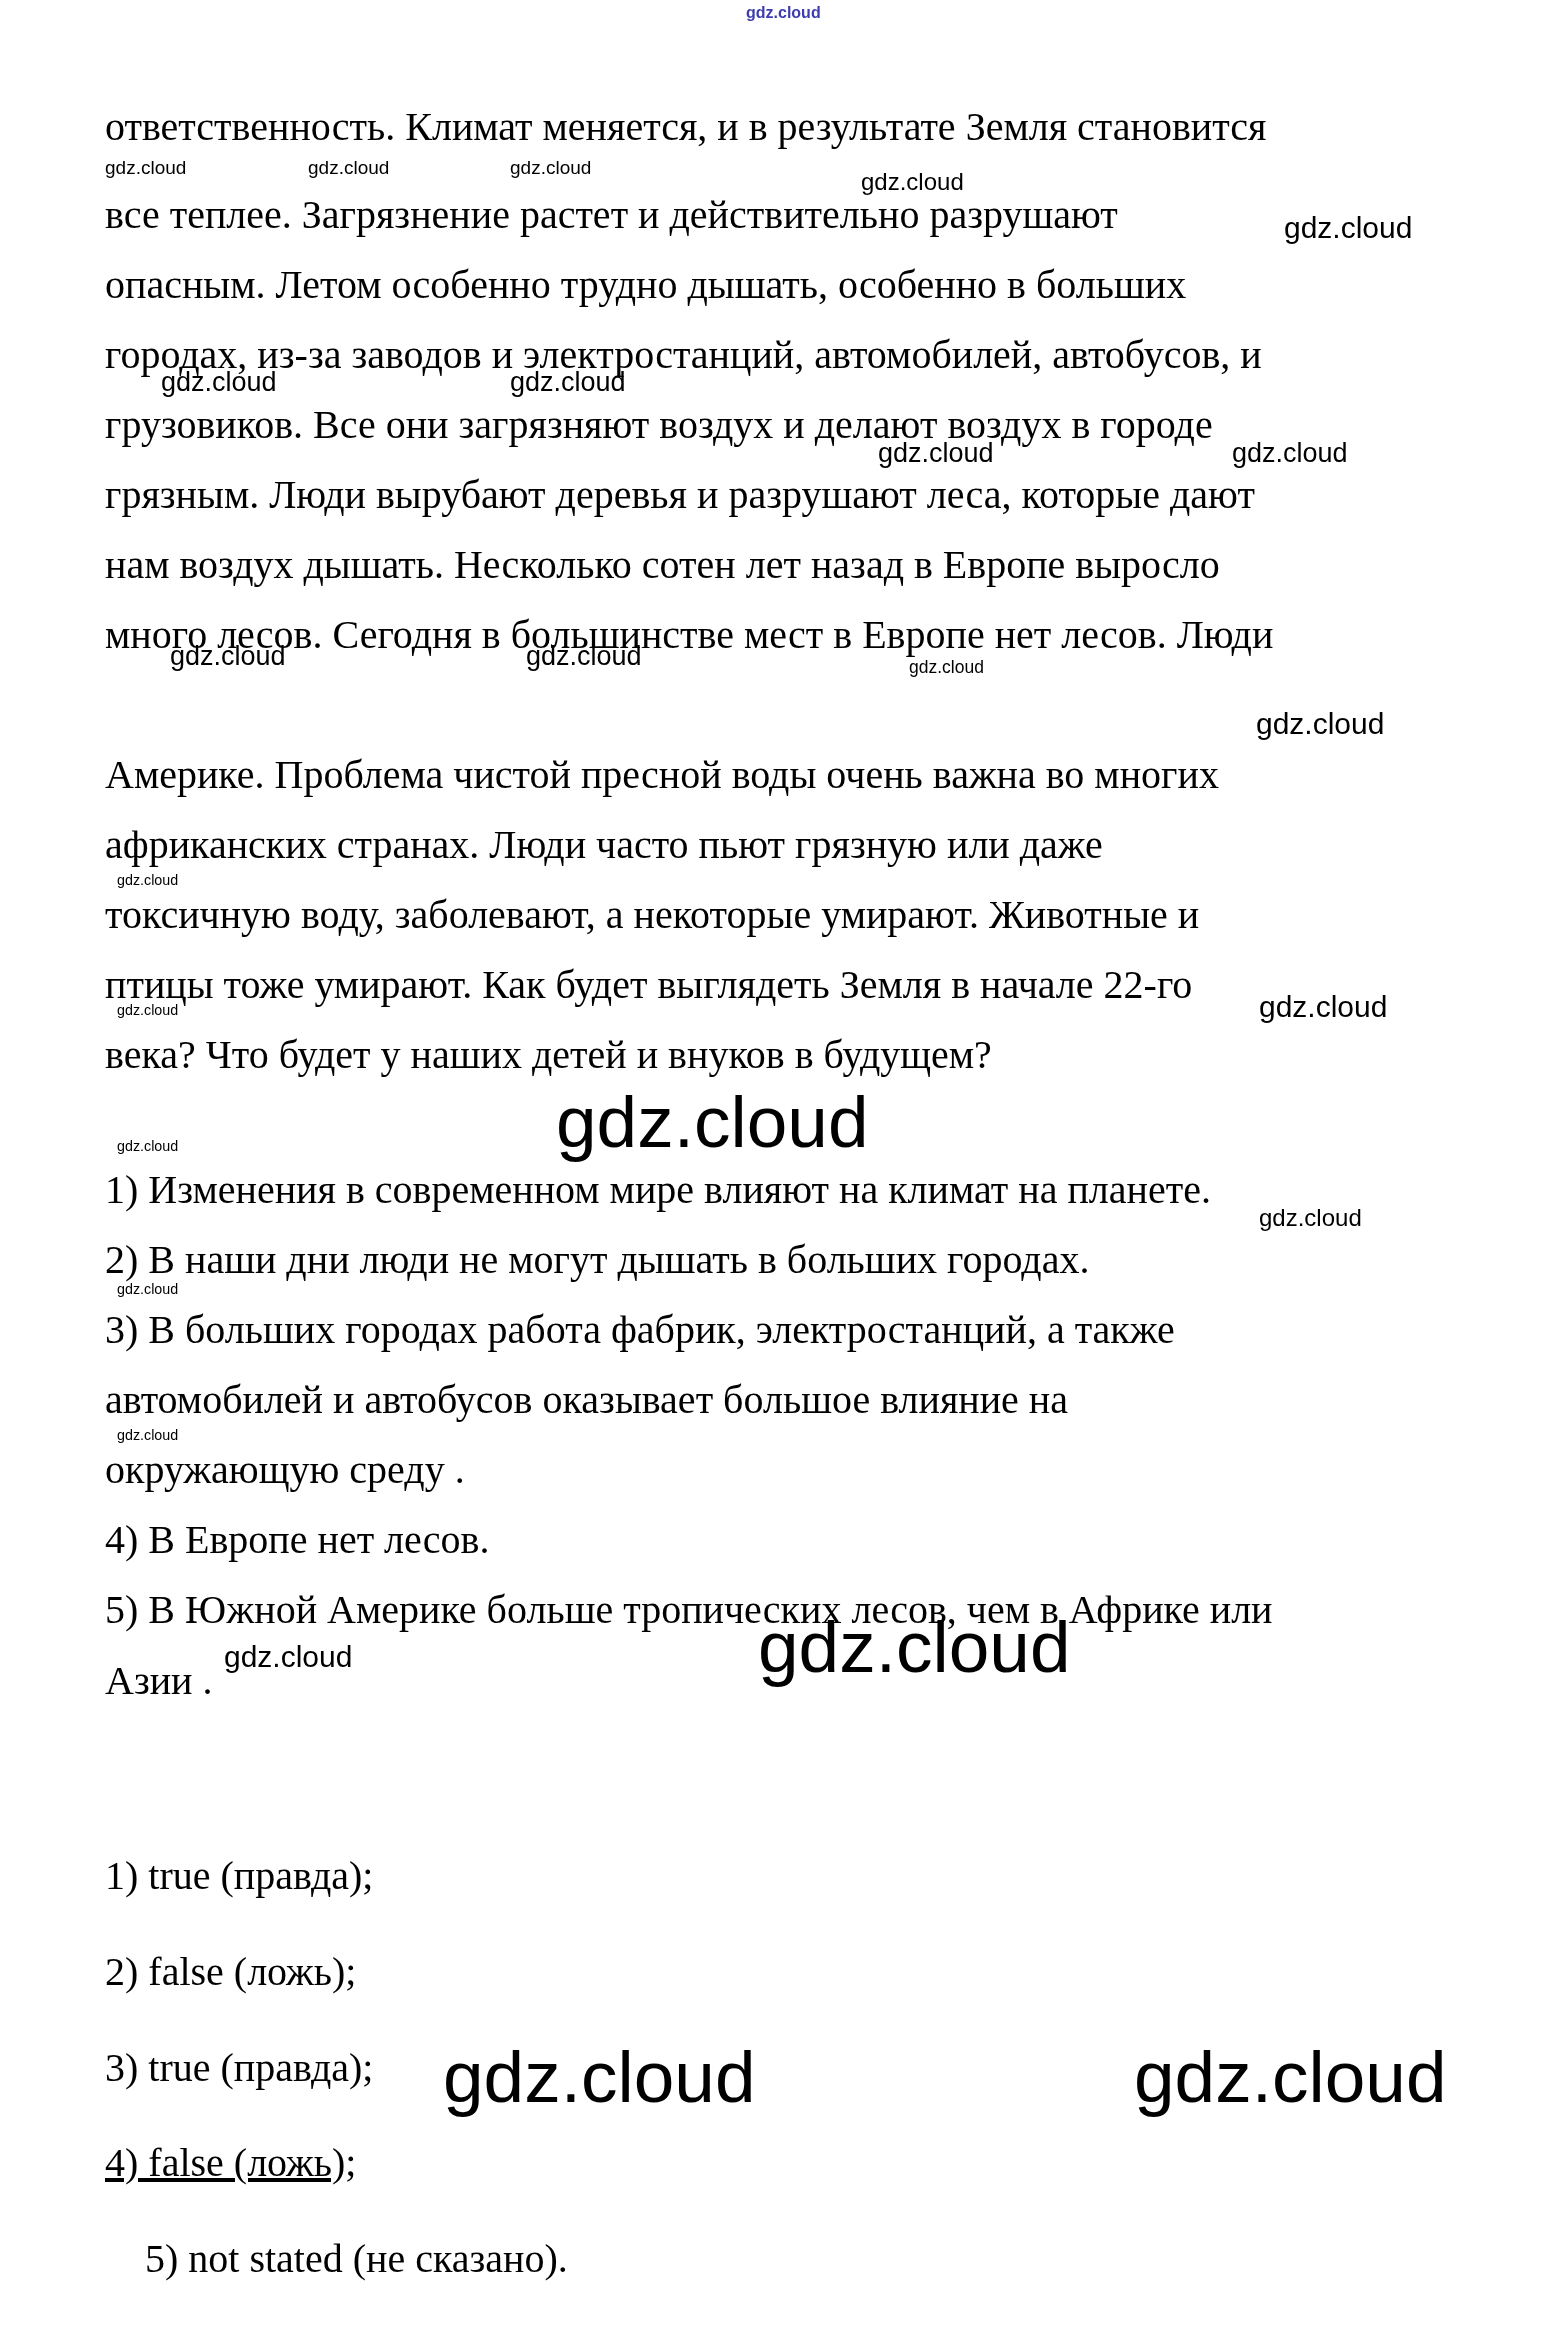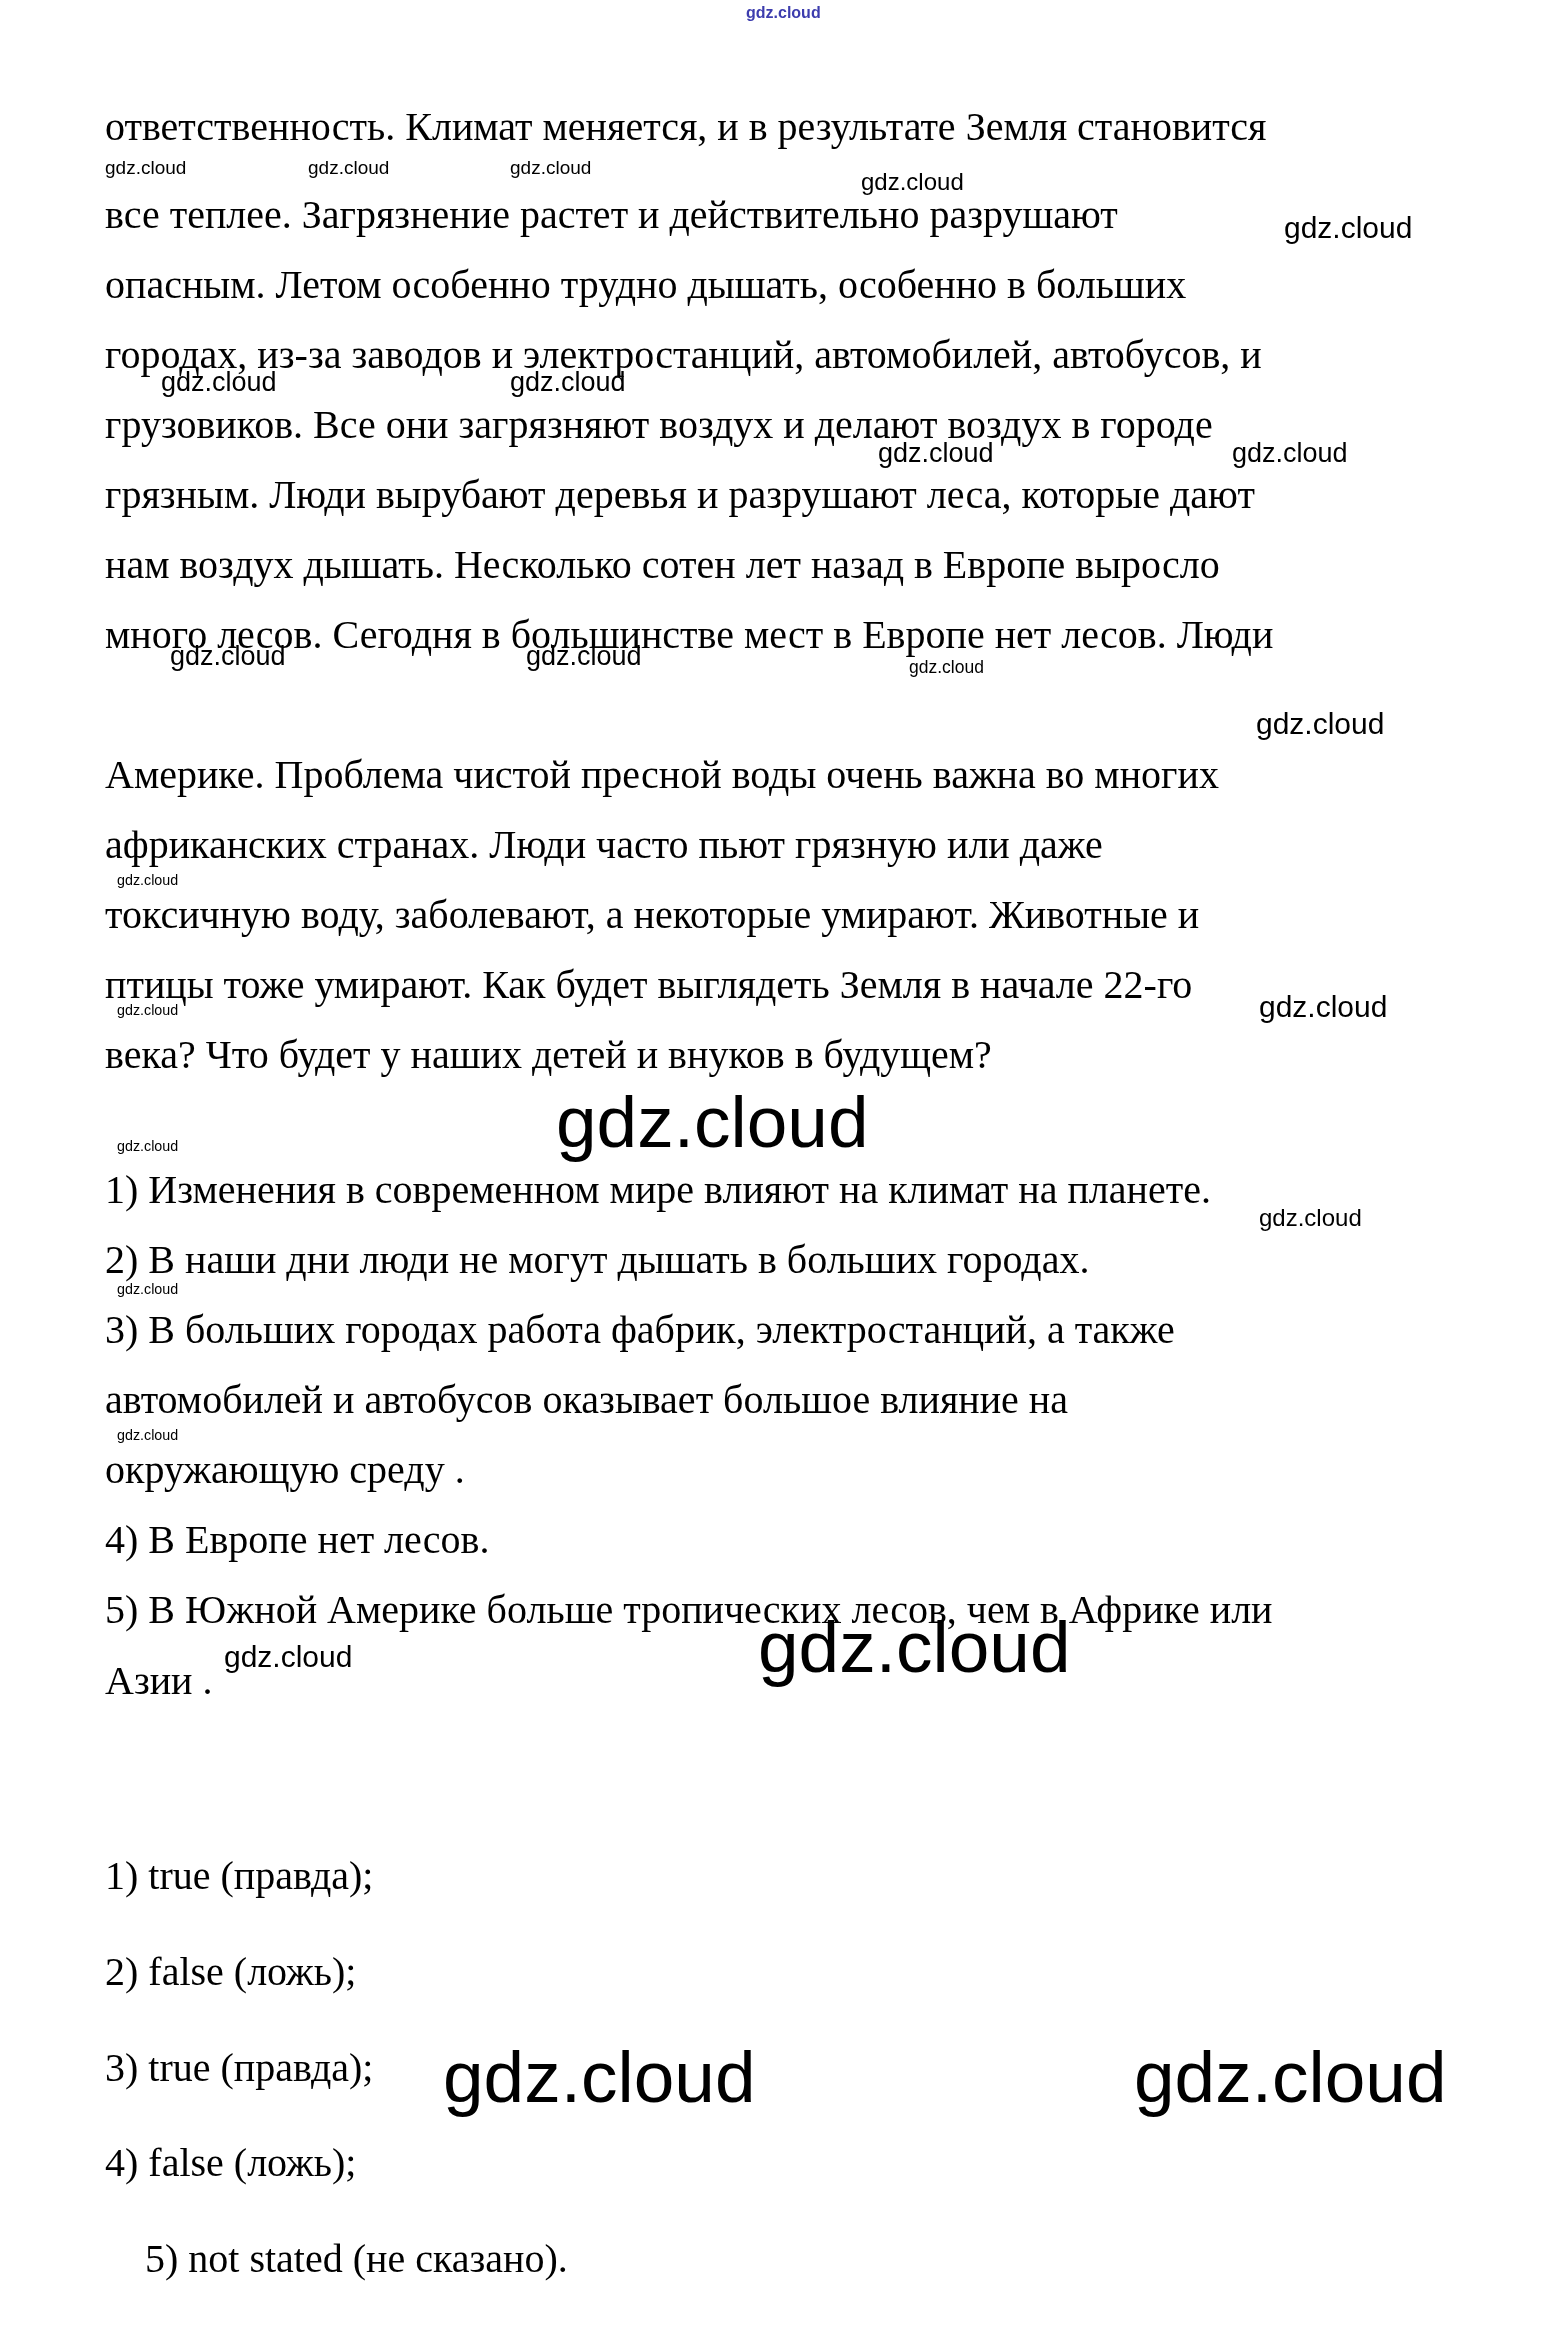--- a/index.html
+++ b/index.html
@@ -61,21 +61,21 @@
   <div class="line" style="top:1309px;">3) В больших городах работа фабрик, электростанций, а также</div>
   <div class="line" style="top:1379px;">автомобилей и автобусов оказывает большое влияние на</div>
   <div class="line" style="top:1449px;">окружающую среду .</div>
   <div class="line" style="top:1519px;">4) В Европе нет лесов.</div>
   <div class="line" style="top:1589px;">5) В Южной Америке больше тропических лесов, чем в Африке или</div>
   <div class="line" style="top:1660px;">Азии .</div>
 
   <div class="line" style="top:1855px;">1) true (правда);</div>
   <div class="line" style="top:1951px;">2) false (ложь);</div>
   <div class="line" style="top:2047px;">3) true (правда);</div>
-  <div class="line" style="top:2142px;">4) false (ложь);</div>
+  <div class="line" style="top:2142px;text-decoration:underline;">4) false (ложь);</div>
   <div class="line" style="top:2238px;margin-left:40px;">5) not stated (не сказано).</div>
 
   <span class="wm wm-24" style="left:105px;  top:158px;">gdz.cloud</span>
   <span class="wm wm-24" style="left:308px;  top:158px;">gdz.cloud</span>
   <span class="wm wm-24" style="left:510px;  top:158px;">gdz.cloud</span>
   <span class="wm wm-30" style="left:861px; top:170px;">gdz.cloud</span>
   <span class="wm wm-38" style="left:1284px; top:213px;">gdz.cloud</span>
   <span class="wm wm-34" style="left:161px;  top:369px;">gdz.cloud</span>
   <span class="wm wm-34" style="left:510px;  top:369px;">gdz.cloud</span>
   <span class="wm wm-34" style="left:878px; top:440px;">gdz.cloud</span>

